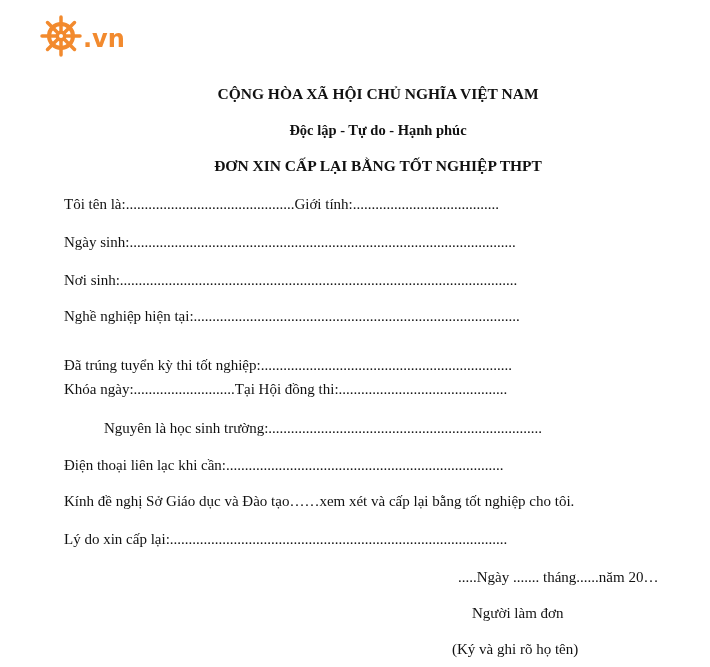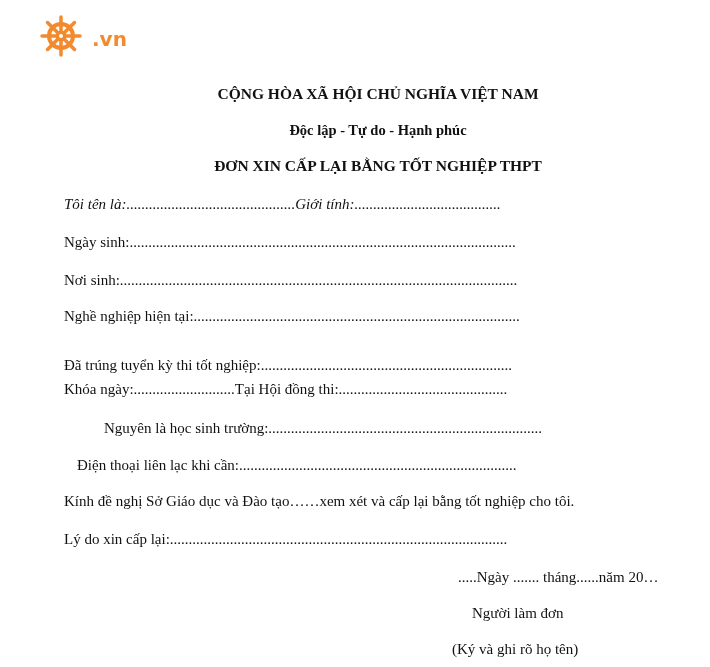--- a/index.html
+++ b/index.html
@@ -40,23 +40,23 @@
       font-family: "DejaVu Sans", sans-serif;
       font-weight: bold;
       font-size: 28px;
       letter-spacing: -0.5px;
       margin-left: 2px;
       line-height: 40px;
     }
     .logo-suffix {
       font-family: "DejaVu Sans", sans-serif;
       font-weight: bold;
-      font-size: 20px;
+      font-size: 24px;
       line-height: 40px;
-      margin-left: 10px;
+      margin-left: 1px;
       position: relative;
       top: 3px;
     }
     .tagline {
       position: absolute;
       left: 298px;
       top: 31px;
       font-family: "DejaVu Sans", sans-serif;
       font-size: 15px;
       color: #1a1a1a;
@@ -94,26 +94,26 @@
       </svg>
     </span>
     <span class="logo-suffix">.vn</span>
   </div>
 </div>
 
 <div class="doc-line center bold" style="top:85px; font-size:15.5px;">CỘNG HÒA XÃ HỘI CHỦ NGHĨA VIỆT NAM</div>
 <div class="doc-line center bold" style="top:121px; font-size:14.5px;">Độc lập - Tự do - Hạnh phúc</div>
 <div class="doc-line center bold" style="top:157px; font-size:15.5px;">ĐƠN XIN CẤP LẠI BẰNG TỐT NGHIỆP THPT</div>
 
-<div class="doc-line" style="left:64px; top:195px;font-style:italic;">Tôi tên là:.............................................Giới tính:.......................................</div>
+<div class="doc-line" style="left:64px; top:195px;">Tôi tên là:.............................................Giới tính:.......................................</div>
 <div class="doc-line" style="left:64px; top:233px;">Ngày sinh:.......................................................................................................</div>
 <div class="doc-line" style="left:64px; top:271px;">Nơi sinh:..........................................................................................................</div>
 <div class="doc-line" style="left:64px; top:307px;">Nghề nghiệp hiện tại:.......................................................................................</div>
 <div class="doc-line" style="left:64px; top:356px;">Đã trúng tuyển kỳ thi tốt nghiệp:...................................................................</div>
 <div class="doc-line" style="left:64px; top:380px;">Khóa ngày:...........................Tại Hội đồng thi:.............................................</div>
 <div class="doc-line" style="left:64px; top:419px;margin-left:40px;">Nguyên là học sinh trường:.........................................................................</div>
-<div class="doc-line" style="left:77px; top:456px;text-align:center;">Điện thoại liên lạc khi cần:..........................................................................</div>
+<div class="doc-line" style="left:64px; top:456px;text-align:center;">Điện thoại liên lạc khi cần:..........................................................................</div>
 <div class="doc-line" style="left:64px; top:492px;">Kính đề nghị Sở Giáo dục và Đào tạo……xem xét và cấp lại bằng tốt nghiệp cho tôi.</div>
 <div class="doc-line" style="left:64px; top:530px;">Lý do xin cấp lại:..........................................................................................</div>
 
 <div class="doc-line" style="left:458px; top:568px;">.....Ngày ....... tháng......năm 20…</div>
 <div class="doc-line" style="left:472px; top:604px;">Người làm đơn</div>
 <div class="doc-line" style="left:452px; top:640px;">(Ký và ghi rõ họ tên)</div>
 
 </body></html>

